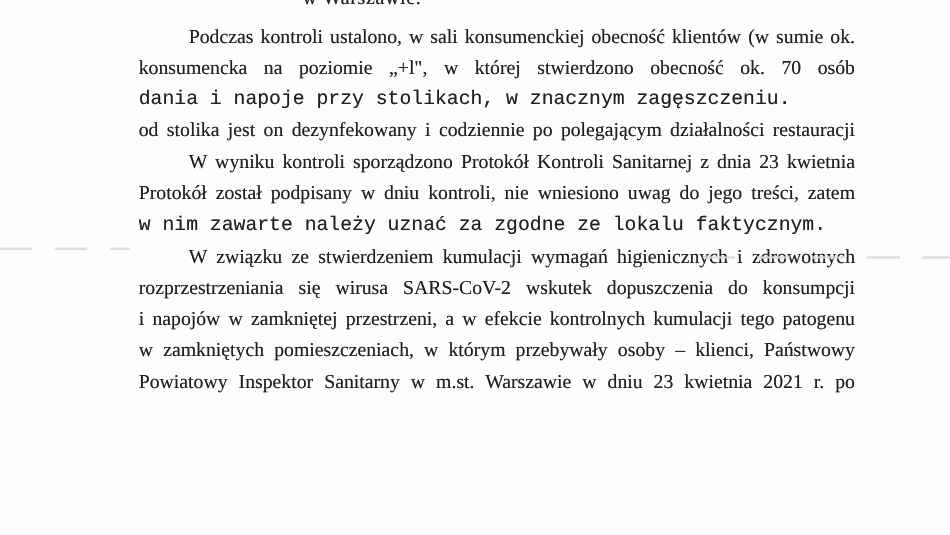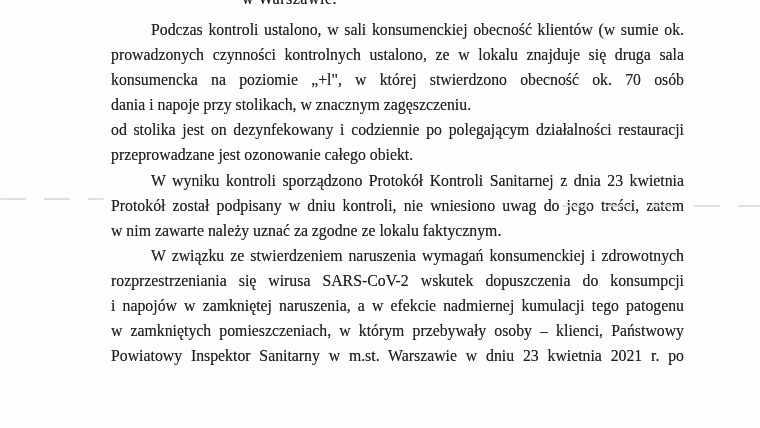--- a/index.html
+++ b/index.html
@@ -43,21 +43,21 @@
     font-size: 15.8px;
     line-height: 25.1px;
     height: 25.1px;
     white-space: normal;
     text-align: justify;
     text-align-last: justify;
     text-shadow: 0 0 0.45px rgba(0,0,0,0.5);
     overflow: hidden;
   }
   .line.first { text-indent: 40px; }
-  .line.last  { text-align-last: left; }
+  .line.last  { text-align-last: left; font-family: Liberation Mono, monospace; }
   
   .artifact {
     position: absolute;
     height: 2px;
     background: repeating-linear-gradient(
       to right,
       var(--artifact) 0 26px,
       rgba(255,255,255,0) 26px 44px
     );
     opacity: 0.85;
@@ -68,37 +68,35 @@
 </style>
 </head>
 <body>
 
 <div class="page">
   <div class="header-frag">w Warszawie.</div>
 
   <div class="doc-body">
       <div>
         <div class="line first">Podczas kontroli ustalono, w sali konsumenckiej obecność klientów (w sumie ok. 16</div>
-        <div class="line">prowadzonych czynności kontrolnych ustalono, ze w lokalu znajduje się druga sala</div>
         <div class="line">konsumencka na poziomie „+l", w której stwierdzono obecność ok. 70 osób spożywających</div>
         <div class="line last">dania i napoje przy stolikach, w znacznym zagęszczeniu.</div>
       </div>
       <div>
         <div class="line">od stolika jest on dezynfekowany i codziennie po polegającym działalności restauracji</div>
-        <div class="line last">przeprowadzane jest ozonowanie całego obiekt.</div>
       </div>
       <div>
         <div class="line first">W wyniku kontroli sporządzono Protokół Kontroli Sanitarnej z dnia 23 kwietnia 2021r.</div>
         <div class="line">Protokół został podpisany w dniu kontroli, nie wniesiono uwag do jego treści, zatem ustalenia</div>
         <div class="line last">w nim zawarte należy uznać za zgodne ze lokalu faktycznym.</div>
       </div>
       <div>
-        <div class="line first">W związku ze stwierdzeniem naruszenia wymagań konsumenckiej i zdrowotnych</div>
+        <div class="line first">W związku ze stwierdzeniem kumulacji wymagań higienicznych i zdrowotnych</div>
         <div class="line">rozprzestrzeniania się wirusa SARS-CoV-2 wskutek dopuszczenia do konsumpcji posiłków</div>
-        <div class="line">i napojów w zamkniętej naruszenia, a w efekcie nadmiernej kumulacji tego patogenu</div>
+        <div class="line">i napojów w zamkniętej przestrzeni, a w efekcie kontrolnych kumulacji tego patogenu</div>
         <div class="line">w zamkniętych pomieszczeniach, w którym przebywały osoby – klienci, Państwowy</div>
         <div class="line">Powiatowy Inspektor Sanitarny w m.st. Warszawie w dniu 23 kwietnia 2021 r. po dokładnym</div>
       </div>
     </div>
 
   <div class="artifact left"></div>
   <div class="artifact right"></div>
 </div>
 
 </body></html>

